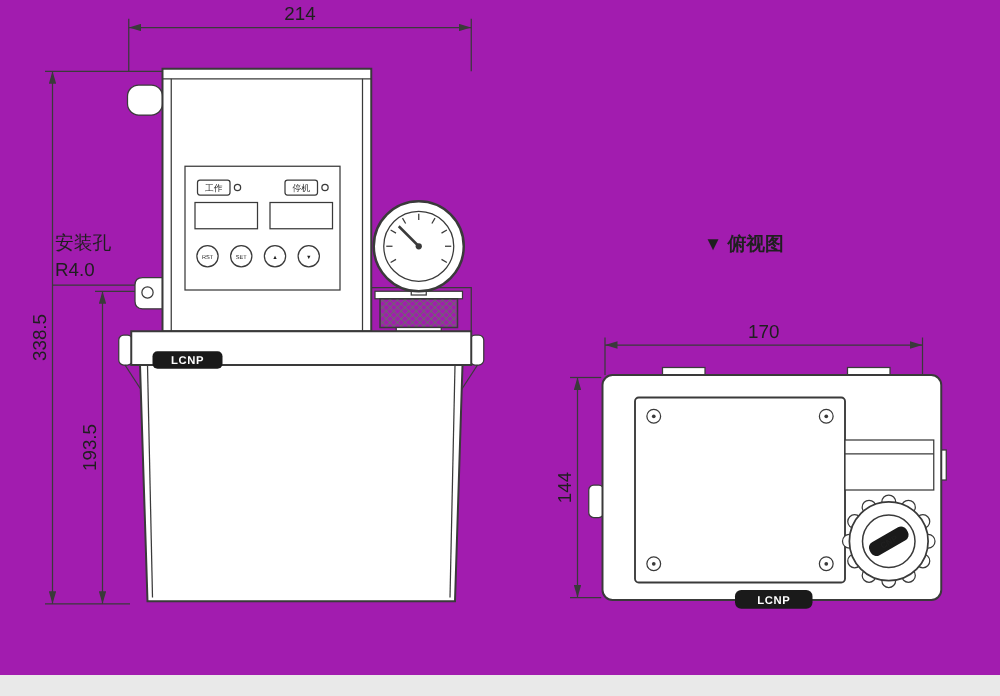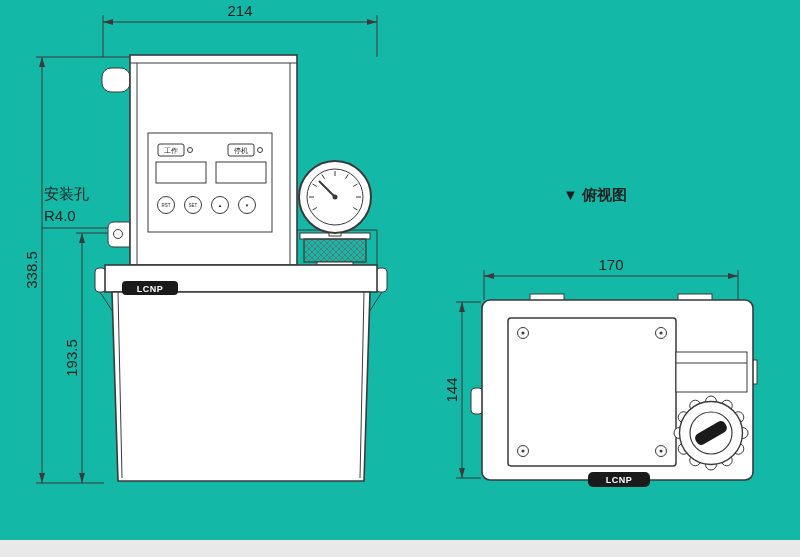--- a/index.html
+++ b/index.html
@@ -5,21 +5,21 @@
   html, body {
     margin: 0;
     padding: 0;
     background: #ffffff;
     font-family: "Liberation Sans", "DejaVu Sans", sans-serif;
   }
   .stage {
     position: relative;
     width: 800px;
     height: 557px;
-    background: #14b8a6;
+    background: #a21caf;
     overflow: hidden;
   }
   svg { display: block; }
   svg text {
     font-family: "Liberation Sans", "DejaVu Sans", sans-serif;
     fill: #1f1f1f;
   }
   .dim-text { font-size: 15px; }
   .callout-text { font-size: 15px; }
   .title-text { font-size: 15px; font-weight: 600; }

